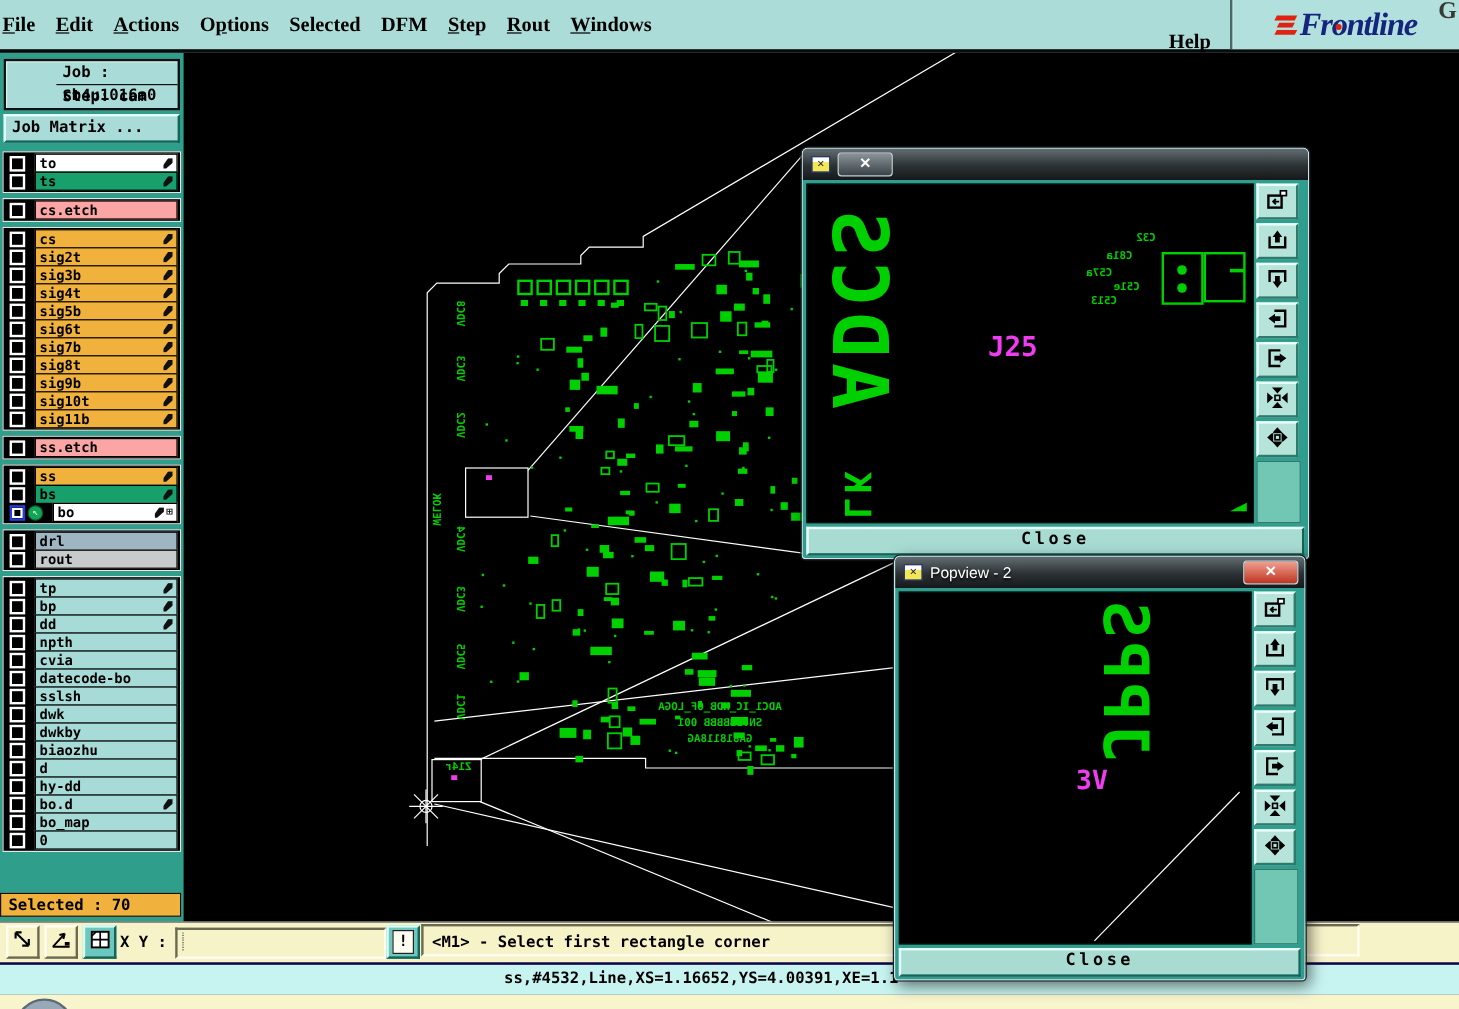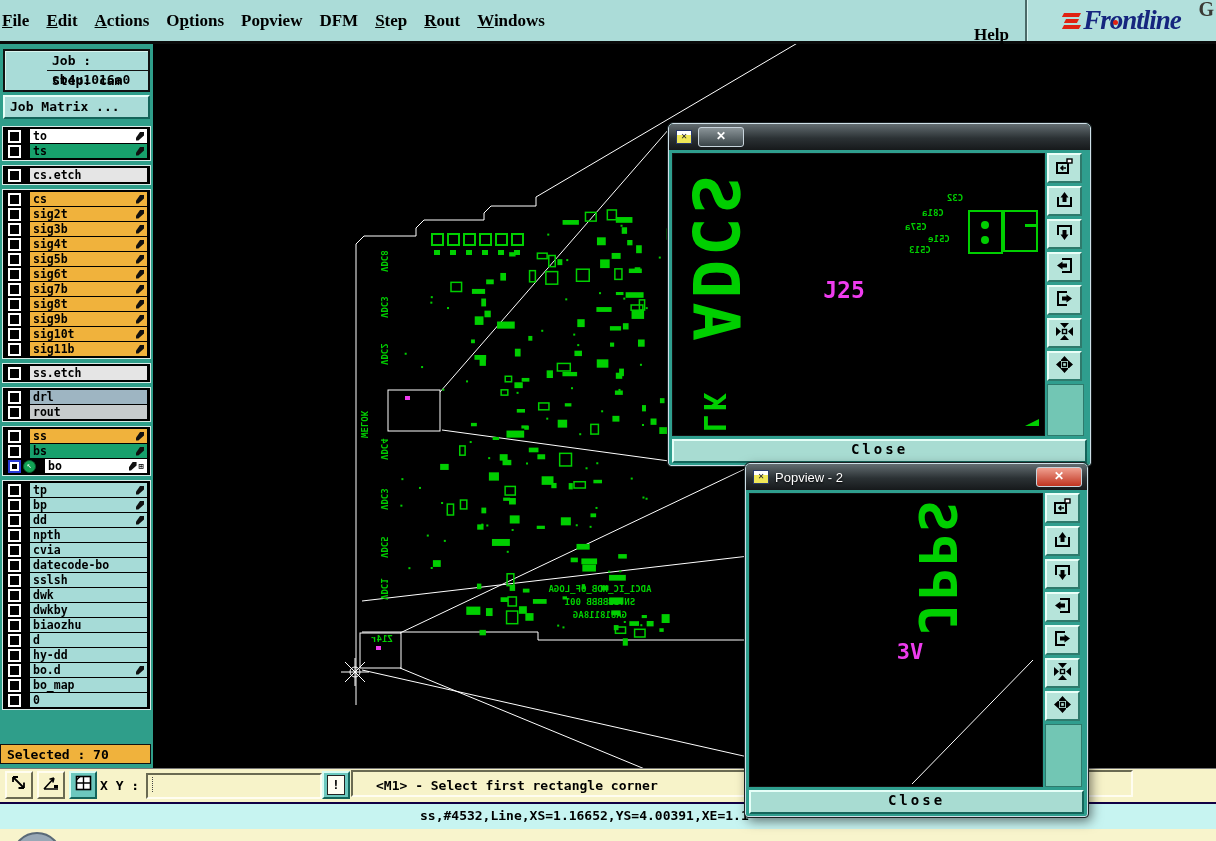--- a/index.html
+++ b/index.html
@@ -39,38 +39,38 @@
   .cb{width:9px;height:9px;border:2px solid #fff;background:#000;margin-left:3px;flex:0 0 auto;}
   .cb-active{border-color:#2a3cd8;box-shadow:inset 0 0 0 2px #fff;}
   .work{width:11px;height:11px;margin-left:2px;border-radius:50%;background:#12a455;border:1px solid #0a5c30;
         color:#fff;font-size:8px;line-height:10px;text-align:center;flex:0 0 auto;}
   .chip{flex:1;margin-left:8px;height:14px;display:flex;align-items:center;padding:0 3px;
         font-size:11.5px;font-weight:bold;border:1px solid #000;overflow:hidden;}
   .feather{width:8px;height:9px;margin-left:auto;background:#101010;flex:0 0 auto;
            clip-path:polygon(100% 0,100% 45%,30% 100%,0 100%,0 70%,55% 0);}
   .gridicon{font-size:9px;line-height:9px;margin-left:2px;flex:0 0 auto;}
   .row-white{background:#fff;}.row-green{background:#17a06c;}.row-orange{background:#f0b23c;}
-  .row-pale{background:#e5e5e5;}.row-cyan{background:#a6dbd7;}.row-slate{background:#9eb5c2;}.row-gray{background:#c7cbcc;}
+  .row-pale{background:#fca5a5;}.row-cyan{background:#a6dbd7;}.row-slate{background:#9eb5c2;}.row-gray{background:#c7cbcc;}
   #selected-bar{position:absolute;left:0;top:700px;width:151px;height:20px;background:#f0b23c;border:1px solid #111;
                 font-size:13px;font-weight:bold;line-height:19px;padding-left:6px;box-sizing:border-box;}
   
   #bottom-toolbar{position:absolute;left:0;top:768px;width:1216px;height:33px;background:#f7f3c9;border-top:1px solid #777;z-index:2;}
   .tool-btn{position:absolute;top:2px;width:28px;height:28px;background:#f7f3c9;border:2px solid;
             border-color:#fffdf0 #6a6a52 #6a6a52 #fffdf0;display:flex;align-items:center;justify-content:center;padding:0;}
   .tool-btn.teal{background:#6cc8be;border-color:#d8fcf4 #14645a #14645a #d8fcf4;}
   #xy-label{position:absolute;left:100px;top:0;height:18px;line-height:33px;font-size:13px;font-weight:bold;}
   #xy-input{position:absolute;left:146px;top:4px;width:168px;height:20px;background:#f7f3c9;
             border:2px solid;border-color:#6a6a52 #fffdf0 #fffdf0 #6a6a52;font-family:inherit;}
   #xy-caret{position:absolute;left:152px;top:8px;width:1px;height:15px;border-left:1px dotted #444;}
   #alert-btn{left:322px;background:#6cc8be;border-color:#d8fcf4 #14645a #14645a #d8fcf4;}
   #alert-inner{width:16px;height:18px;background:#fffdf2;border:1px solid #222;font-size:13px;font-weight:bold;
                text-align:center;line-height:18px;font-family:"DejaVu Sans Mono",monospace;}
   #prompt-panel{position:absolute;left:351px;top:1px;width:782px;height:27px;background:#f7f3c9;
                 border:2px solid;border-color:#6a6a52 #fffdf0 #fffdf0 #6a6a52;
-                font-size:13px;font-weight:bold;line-height:27px;padding-left:23px;box-sizing:border-box;}
+                font-size:13px;font-weight:bold;line-height:27px;padding-left:7px;box-sizing:border-box;}
   #status-bar{position:absolute;left:0;top:802px;width:1216px;height:25px;background:#c7f4f1;
               border-top:2px solid #104;border-bottom:2px solid #111;z-index:2;}
   #status-text{position:absolute;left:420px;top:0;font-size:13px;font-weight:bold;line-height:23px;color:#000;}
   #bottom-strip{position:absolute;left:0;top:829px;width:1216px;height:12px;background:#f8f4cc;z-index:2;}
   #orb{position:absolute;left:12px;top:3px;width:46px;height:46px;border-radius:50%;background:#98a8b6;border:2px solid #5a6a78;}
   
   .popview{position:absolute;background:#2f9e8e;border:1px solid #cfe0e8;outline:1px solid #1a2022;
            border-radius:5px 5px 3px 3px;box-shadow:3px 4px 12px rgba(0,0,0,.55);z-index:5;overflow:hidden;}
   #popview-2{z-index:6;}
   .pv-title{height:26px;display:flex;align-items:center;
@@ -339,21 +339,21 @@
         <rect x="376" y="646" width="5" height="4" fill="#ee3cee"></rect>
       </svg>
   </div>
 
   <div id="menubar" style="z-index:3;">
     <div id="menu-items">
         <div class="menu-item"><span class="ul">F</span>ile</div>
         <div class="menu-item"><span class="ul">E</span>dit</div>
         <div class="menu-item"><span class="ul">A</span>ctions</div>
         <div class="menu-item">O<span class="ul">p</span>tions</div>
-        <div class="menu-item">Popview</div>
+        <div class="menu-item">Selected</div>
         <div class="menu-item">DFM</div>
         <div class="menu-item"><span class="ul">S</span>tep</div>
         <div class="menu-item"><span class="ul">R</span>out</div>
         <div class="menu-item"><span class="ul">W</span>indows</div>
       </div>
     <div id="menu-help" class="menu-item">Help</div>
     <div id="menu-divider"></div>
     <div id="logo-area">
       <span id="logo-lines">
           <i></i>
@@ -479,53 +479,53 @@
           <div class="layer-row">
             <span class="cb"></span>
             <div class="chip row-pale">
               <span class="lab">ss.etch</span>
             </div>
           </div>
         </div>
         <div class="layer-group">
           <div class="layer-row">
             <span class="cb"></span>
-            <div class="chip row-slate">
-              <span class="lab">drl</span>
-            </div>
-          </div>
-          <div class="layer-row">
-            <span class="cb"></span>
-            <div class="chip row-gray">
-              <span class="lab">rout</span>
-            </div>
-          </div>
-        </div>
-        <div class="layer-group">
-          <div class="layer-row">
-            <span class="cb"></span>
             <div class="chip row-orange">
               <span class="lab">ss</span>
               <span class="feather"></span>
             </div>
           </div>
           <div class="layer-row">
             <span class="cb"></span>
             <div class="chip row-green">
               <span class="lab">bs</span>
               <span class="feather"></span>
             </div>
           </div>
           <div class="layer-row">
             <span class="cb cb-active"></span>
             <span class="work">↖</span>
             <div class="chip row-white">
               <span class="lab">bo</span>
               <span class="feather"></span>
               <span class="gridicon">⊞</span>
+            </div>
+          </div>
+        </div>
+        <div class="layer-group">
+          <div class="layer-row">
+            <span class="cb"></span>
+            <div class="chip row-slate">
+              <span class="lab">drl</span>
+            </div>
+          </div>
+          <div class="layer-row">
+            <span class="cb"></span>
+            <div class="chip row-gray">
+              <span class="lab">rout</span>
             </div>
           </div>
         </div>
         <div class="layer-group">
           <div class="layer-row">
             <span class="cb"></span>
             <div class="chip row-cyan">
               <span class="lab">tp</span>
               <span class="feather"></span>
             </div>

